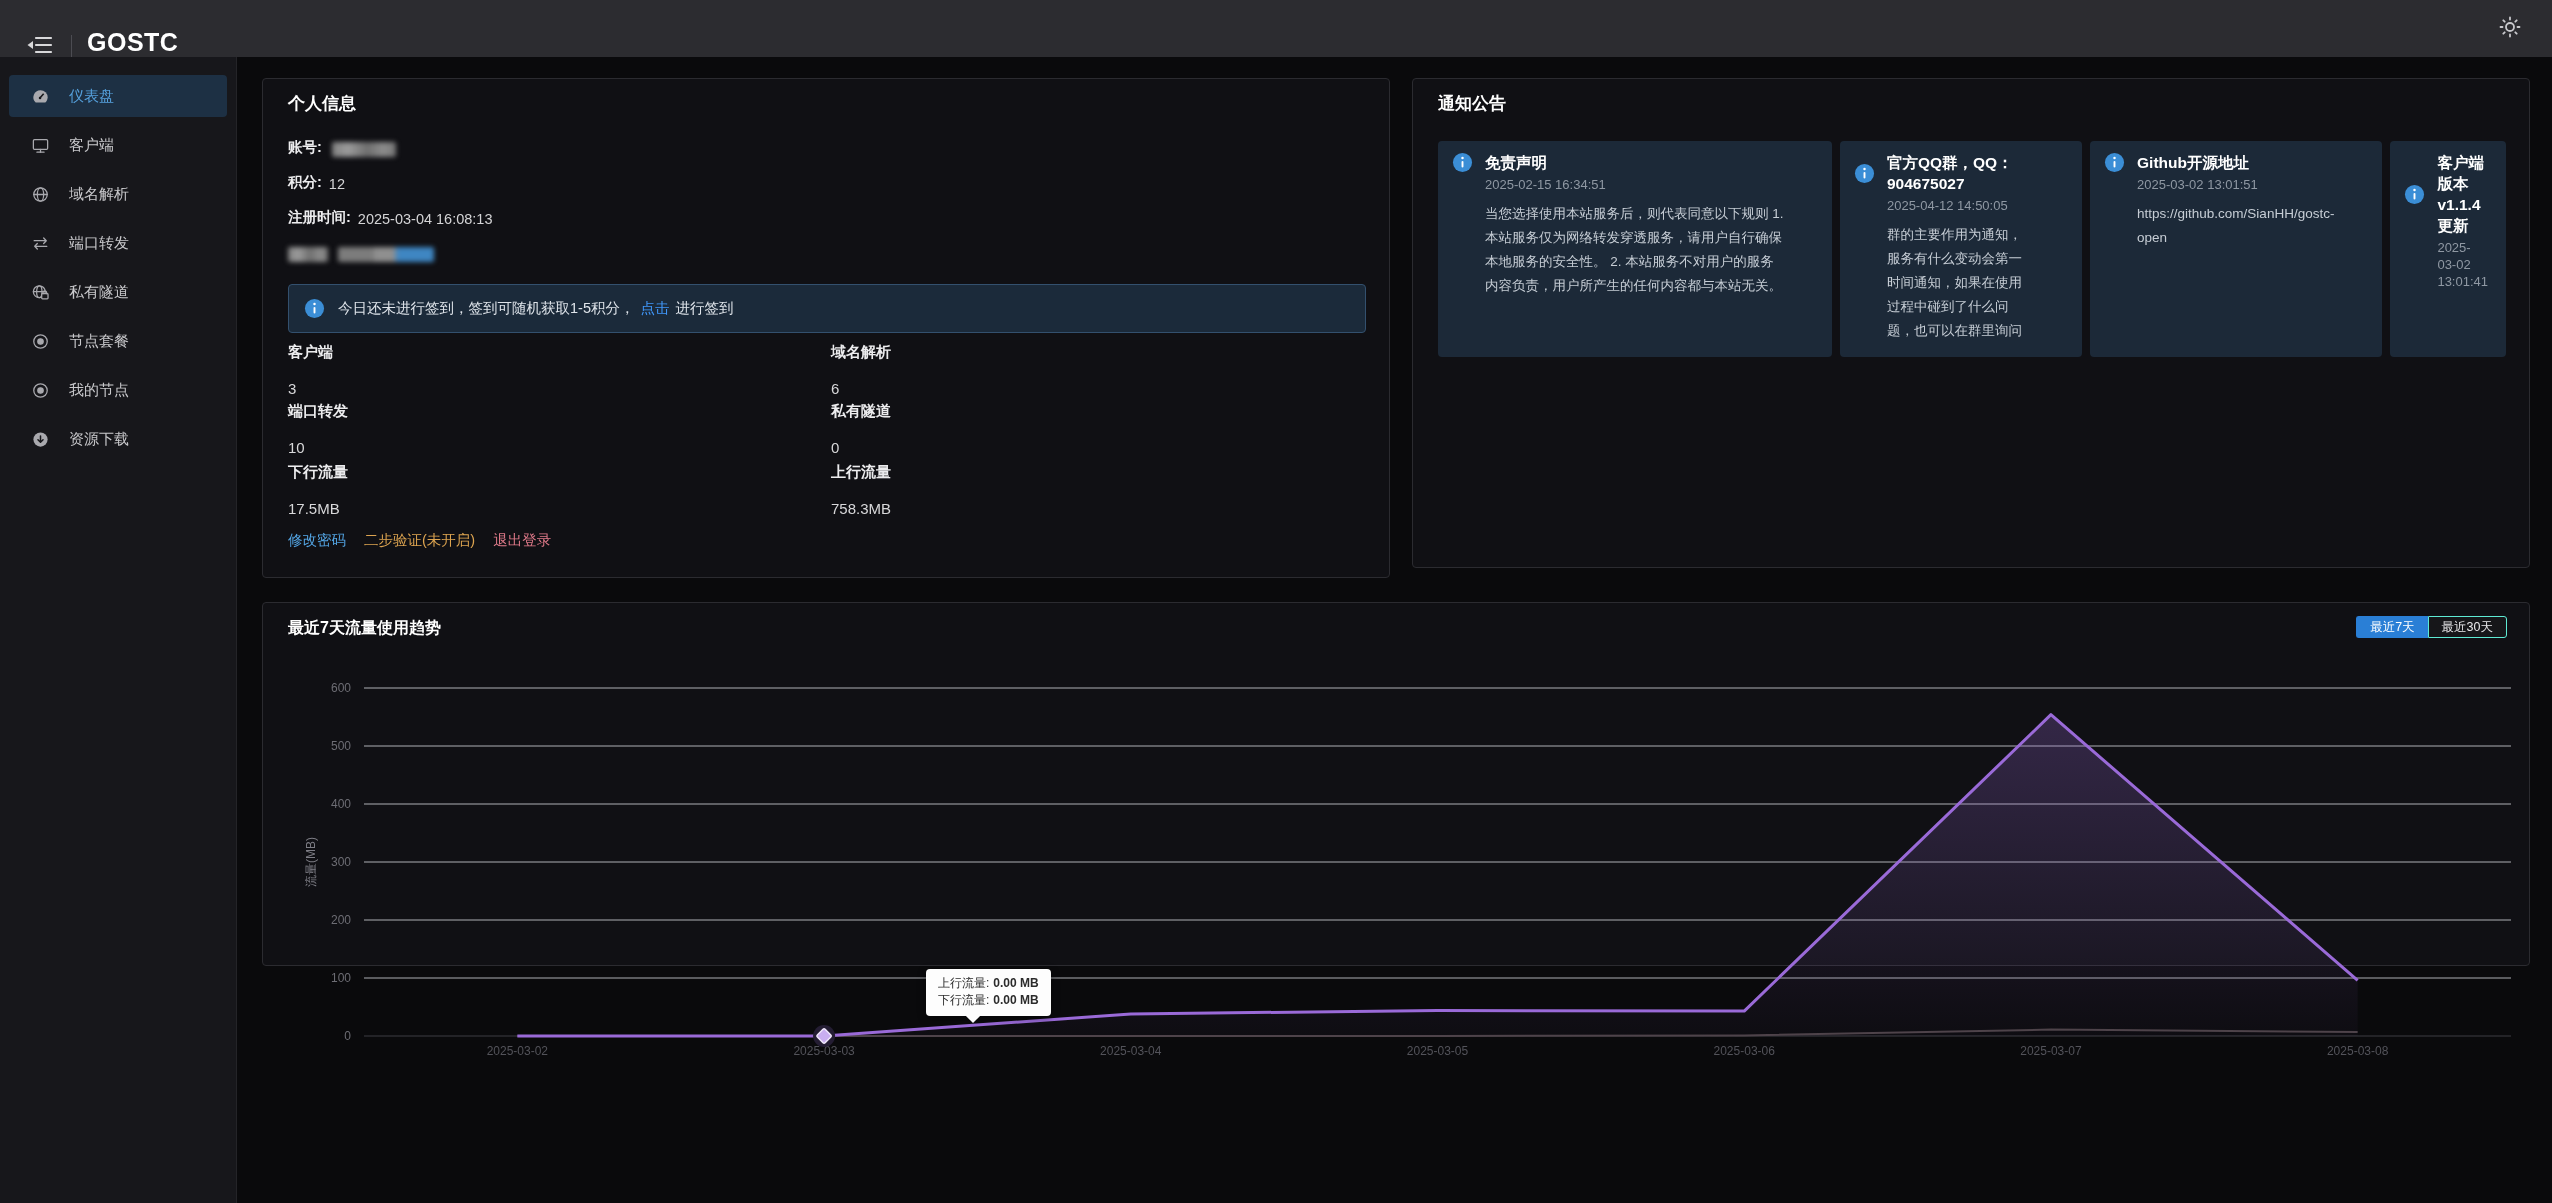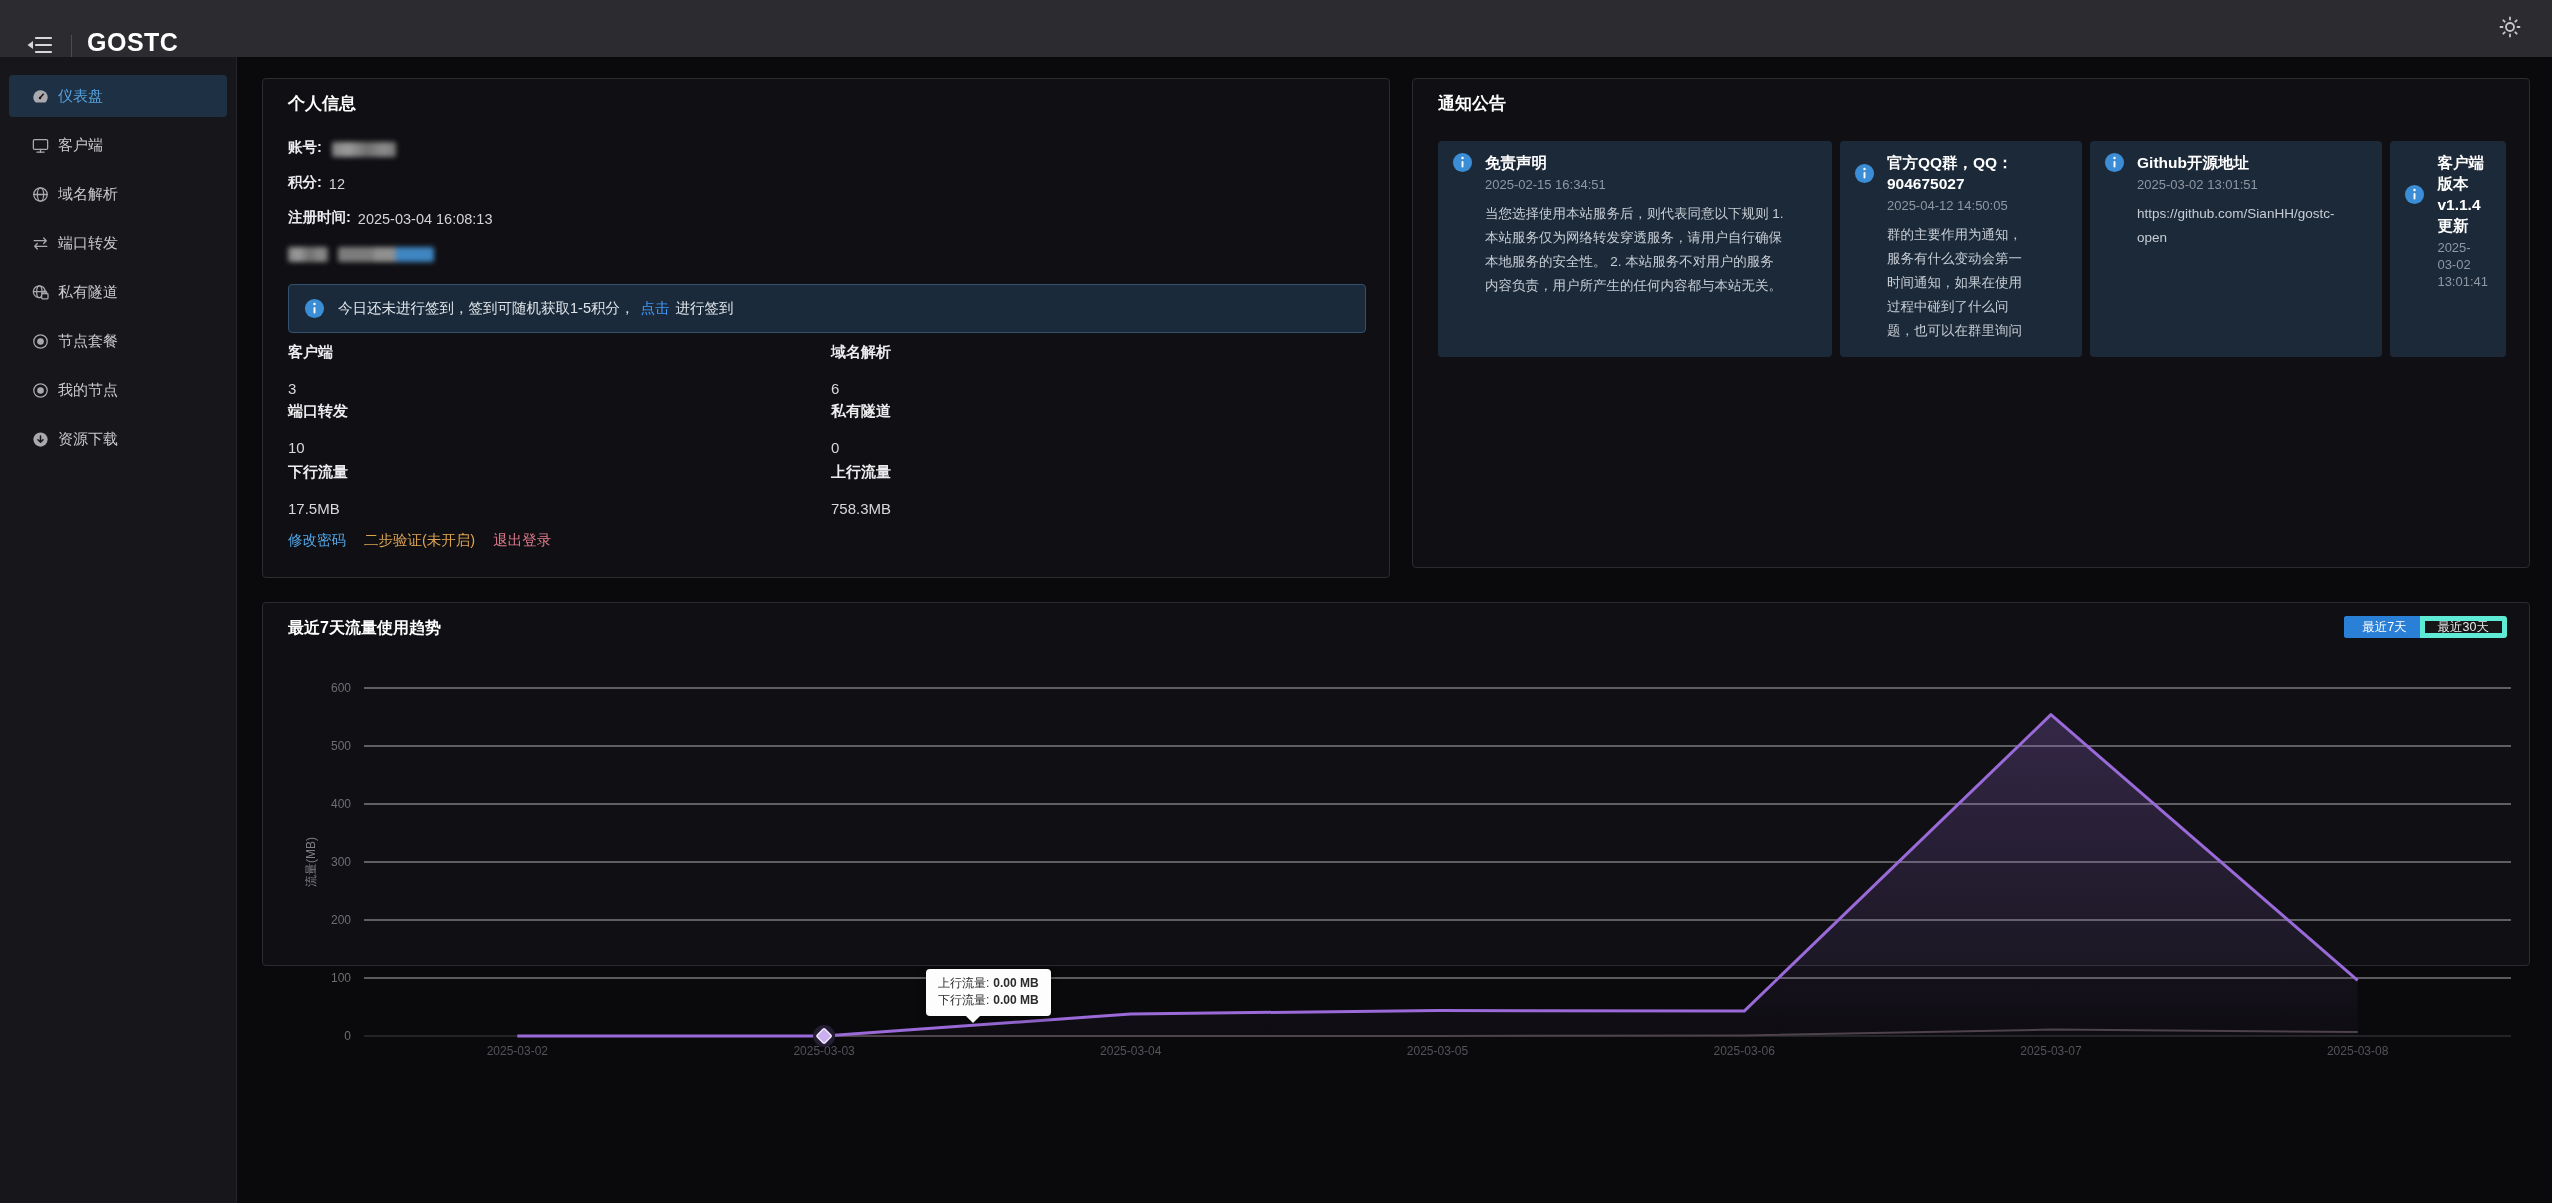--- a/index.html
+++ b/index.html
@@ -9,21 +9,21 @@
 
   
   .hdr{position:absolute;left:0;top:0;width:2552px;height:57px;background:#2c2c30;display:flex;align-items:flex-end;z-index:6}
   .burger{margin-left:26px;display:flex;align-items:center;cursor:pointer}
   .hdr-div{width:1px;height:22px;background:#4c4c52;margin:0 15px 0 17px}
   .hdr-title{font-size:25px;font-weight:bold;color:#fff;letter-spacing:.5px}
   .theme-btn{position:absolute;right:30px;top:15px;cursor:pointer;display:flex}
 
   
   .sidebar{position:absolute;left:0;top:57px;width:237px;height:1146px;background:#17171b;border-right:1px solid #242428;padding-top:11px}
-  .side-item{display:flex;align-items:center;height:42px;margin:7px 9px 0 9px;border-radius:4px;padding-left:21px;gap:8px;cursor:pointer;color:#c9c9cc;font-size:15px}
+  .side-item{display:flex;align-items:center;height:42px;margin:7px 9px 0 9px;border-radius:4px;padding-left:21px;gap:19px;cursor:pointer;color:#c9c9cc;font-size:15px}
   .side-item.active{background:#1d3044;color:#55a0dc}
   .side-item .s-icon{display:flex;width:20px;justify-content:center}
 
   
   .main{position:absolute;left:237px;top:57px;width:2315px;height:1146px}
   .card{position:absolute;background:#101014;border:1px solid #2b2b30;border-radius:4px}
   .card-personal{left:25px;top:21px;width:1128px;height:500px}
   .card-notices{left:1175px;top:21px;width:1118px;height:490px}
   .card-chart{left:25px;top:545px;width:2268px;height:364px}
   .card-title{position:absolute;left:25px;top:13px;font-size:17px;font-weight:bold;color:#fff}
@@ -47,21 +47,21 @@
   .n-list{position:absolute;left:25px;top:62px;width:1068px;display:flex;flex-direction:row;gap:8px}
   .notice{background:#1c2938;border-radius:4px;padding:11px 18px 14px 14px}
   .notice-head{display:flex;gap:12px;align-items:center}
   .notice-title{font-size:15.5px;font-weight:bold;color:#fff;line-height:21px}
   .notice-time{font-size:13px;color:#8f98a3;margin:3px 0 0 33px;line-height:17px}
   .notice-body{font-size:13.5px;color:#c6cdd5;line-height:24px;margin:9px 0 0 33px;padding-right:30px}
   .notice-body:empty{display:none}
 
   
   .range-group{position:absolute;right:22px;top:13px;display:flex;z-index:3}
-  .range-btn{height:22px;padding:0 13px;font-size:12.5px;display:flex;align-items:center;background:#161619;border:5px solid #5eead4;color:#e8e8ea;cursor:pointer}
+  .range-btn{height:22px;padding:0 13px;font-size:12.5px;display:flex;align-items:center;background:#161619;border:1px solid #5eead4;color:#e8e8ea;cursor:pointer}
   .range-btn:first-child{border-radius:3px 0 0 3px;border-right:none}
   .range-btn:last-child{border-radius:0 3px 3px 0}
   .range-btn.active{background:#2a7fd6;border-color:#2a7fd6;color:#fff}
   #traffic-chart{position:absolute;left:0;top:0}
   .tooltip{position:absolute;left:663px;top:366px;background:#fdfdfd;border-radius:4px;padding:6px 12px 7px 12px;font-size:12px;color:#2b2b2b;box-shadow:0 2px 8px rgba(0,0,0,.4);z-index:4}
   .tt-row{line-height:17px;white-space:nowrap}
   .tt-val{font-weight:bold;margin-left:4px}
   .tooltip::after{content:"";position:absolute;left:42px;bottom:-5px;width:10px;height:10px;background:#fdfdfd;transform:rotate(45deg)}
 </style>
 </head>

